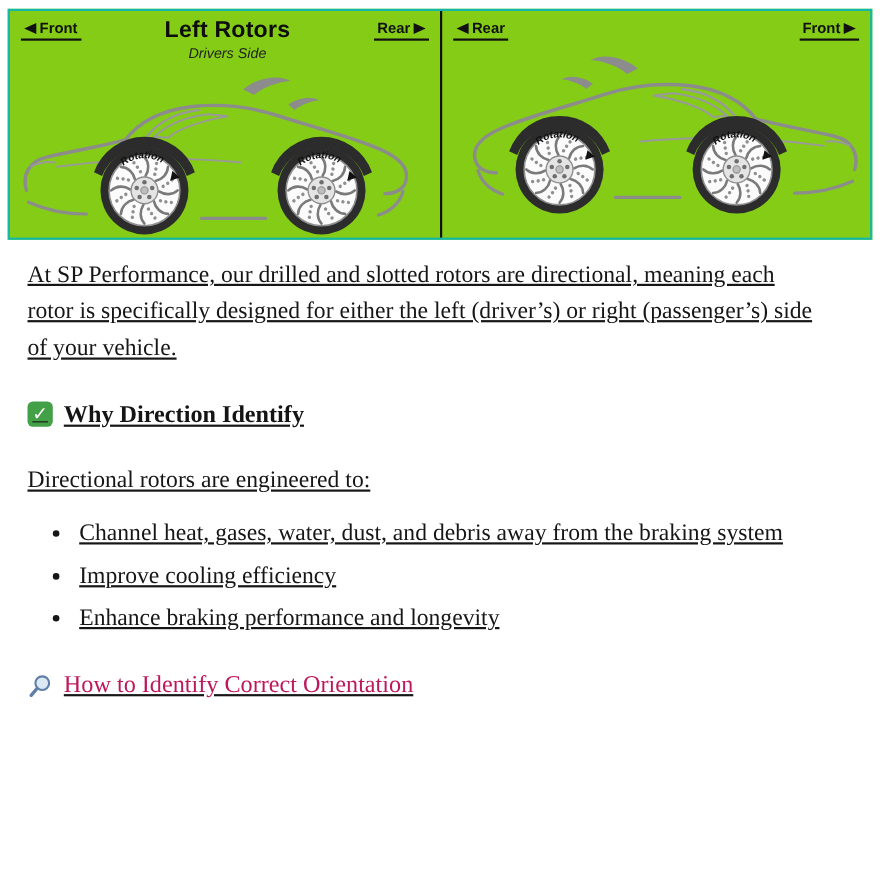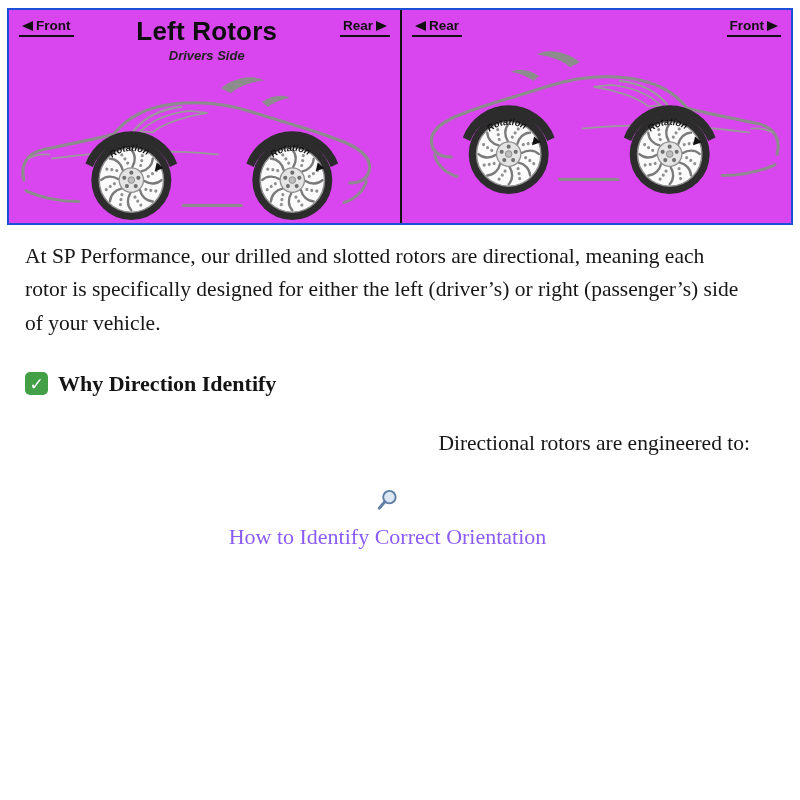--- a/index.html
+++ b/index.html
@@ -8,53 +8,53 @@
     width: 800px; height: 800px;
     font-family: "Liberation Serif", serif;
     color: #161616;
     overflow: hidden;
   }
 
   
   .diagram {
     display: flex;
     margin: 8px 7px 0;
-    border: 2px solid #1d4ed8;
-    background: #d946ef;
+    border: 2px solid #14b8a6;
+    background: #84cc16;
   }
   .panel { flex: 1 1 50%; min-width: 0; }
   .panel + .panel { border-left: 2px solid #111; }
   .panel-header {
     display: flex; justify-content: space-between; align-items: flex-start;
     padding: 6px 10px 0;
     font-family: "Liberation Sans", sans-serif;
   }
   .dir-label {
     display: inline-flex; align-items: center; gap: 3px;
     font-weight: bold; font-size: 13.5px; color: #111;
     border-bottom: 2.5px solid #111; padding: 0 3px 2px;
     margin-top: 2px;
   }
   .tri { width: 0; height: 0; display: inline-block; }
   .tri-left  { border-top: 5px solid transparent; border-bottom: 5px solid transparent; border-right: 11px solid #111; }
   .tri-right { border-top: 5px solid transparent; border-bottom: 5px solid transparent; border-left: 11px solid #111; }
   .panel-titles { text-align: center; }
-  .panel-title { font-size: 26px; font-weight: bold; letter-spacing: .2px; color: #0d0d0d; }
-  .panel-subtitle { font-size: 13px; font-weight: bold; font-style: italic; margin-top: 1px; color: #222; }
+  .panel-title { font-size: 21px; font-weight: bold; letter-spacing: .2px; color: #0d0d0d; }
+  .panel-subtitle { font-size: 13px; font-weight: normal; font-style: italic; margin-top: 1px; color: #222; }
   .car-svg { display: block; width: 100%; height: 160px; }
 
   
-  .content { padding: 0 25px; width: 775px; font-size: 21.5px; line-height: 1.55; }
+  .content { padding: 0 25px; width: 775px; font-size: 21.5px; line-height: 1.55; text-decoration: underline; }
   .intro { margin-top: 15px; }
   .heading {
     display: flex; align-items: center; gap: 10px;
     font-size: 22px; font-weight: bold; margin-top: 27px; color: #141414;
   }
-  .heading.regular { font-weight: normal; color: #8b5cf6; flex-direction: column; }
-  .lead { margin-top: 26px; text-align: right; }
+  .heading.regular { font-weight: normal; color: #be185d; }
+  .lead { margin-top: 26px; }
   .content ul { margin: 15px 0 0; padding-left: 42px; list-style: disc; }
   .content li { padding-left: 5px; margin-bottom: 5px; }
   .check-icon {
     width: 23px; height: 23px; flex: 0 0 auto;
     background: #43a047; border-radius: 5px;
     color: #fff; display: inline-flex; align-items: center; justify-content: center;
     font-size: 17px; font-weight: bold; font-family: "DejaVu Sans", sans-serif;
   }
   .mag-icon { width: 23px; height: 23px; flex: 0 0 auto; display: inline-block; }
   .defs-holder { position: absolute; width: 0; height: 0; overflow: hidden; }
@@ -182,20 +182,25 @@
 
   <p class="intro">At SP Performance, our drilled and slotted rotors are directional, meaning each rotor is specifically designed for either the left (driver’s) or right (passenger’s) side of your vehicle.</p>
 
   <h2 class="heading">
     <span class="check-icon">✓</span>
     <span>Why Direction Identify</span>
   </h2>
 
   <p class="lead">Directional rotors are engineered to:</p>
 
+  <ul>
+    <li>Channel heat, gases, water, dust, and debris away from the braking system</li>
+    <li>Improve cooling efficiency</li>
+    <li>Enhance braking performance and longevity</li>
+  </ul>
 
   <h2 class="heading regular">
     <span class="mag-icon">
       <svg viewBox="0 0 24 24" width="23" height="23">
         <circle cx="14" cy="9.5" r="6.5" fill="#dce9f5" stroke="#5f7fa6" stroke-width="2"></circle>
         <line x1="9" y1="14.5" x2="3.5" y2="21" stroke="#5f7fa6" stroke-width="3.2" stroke-linecap="round"></line>
       </svg>
     </span>
     <span>How to Identify Correct Orientation</span>
   </h2>

